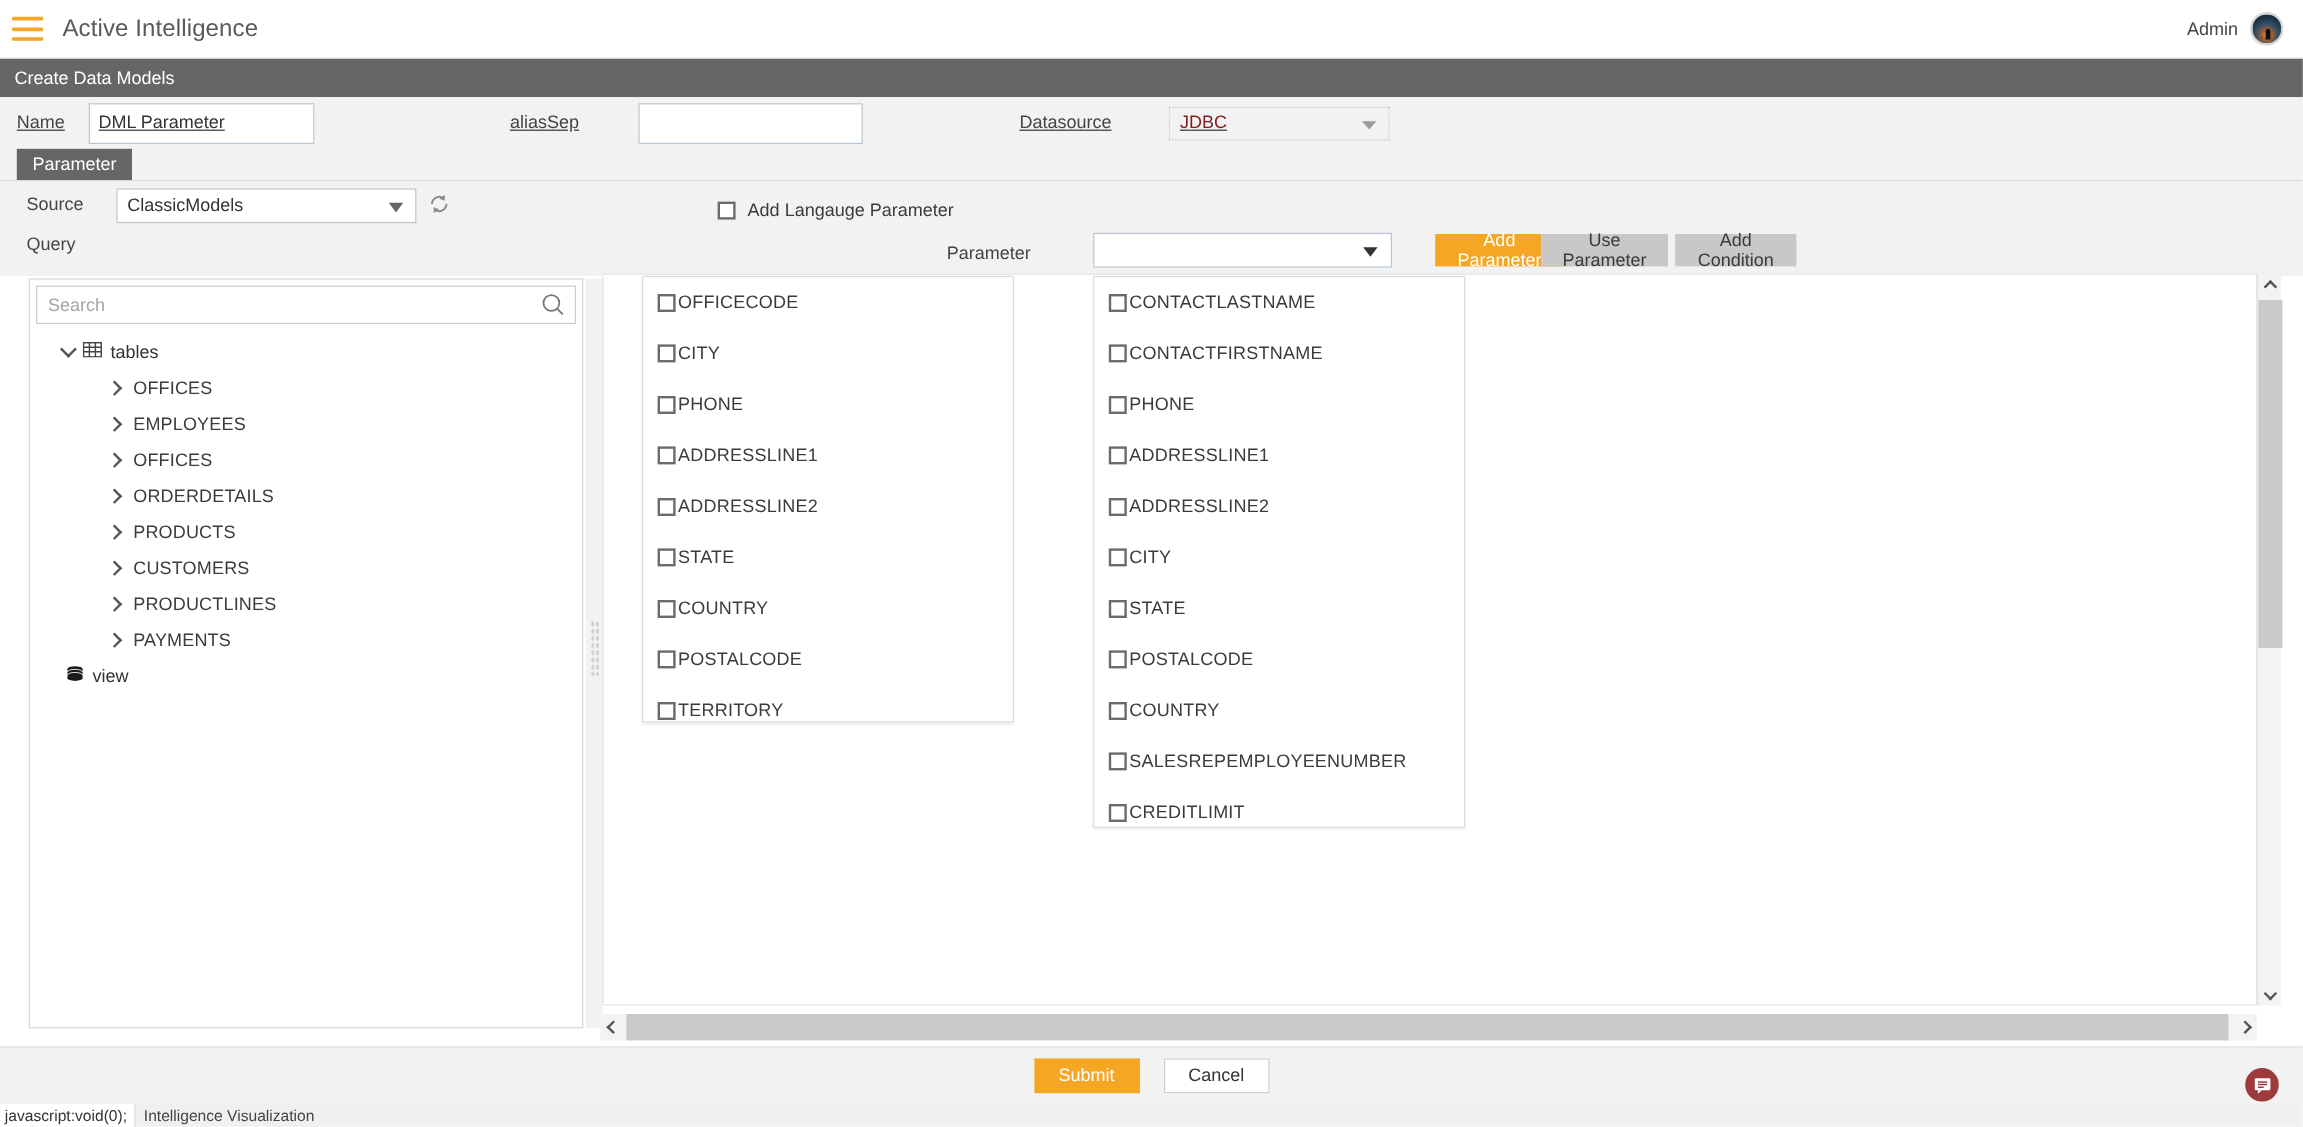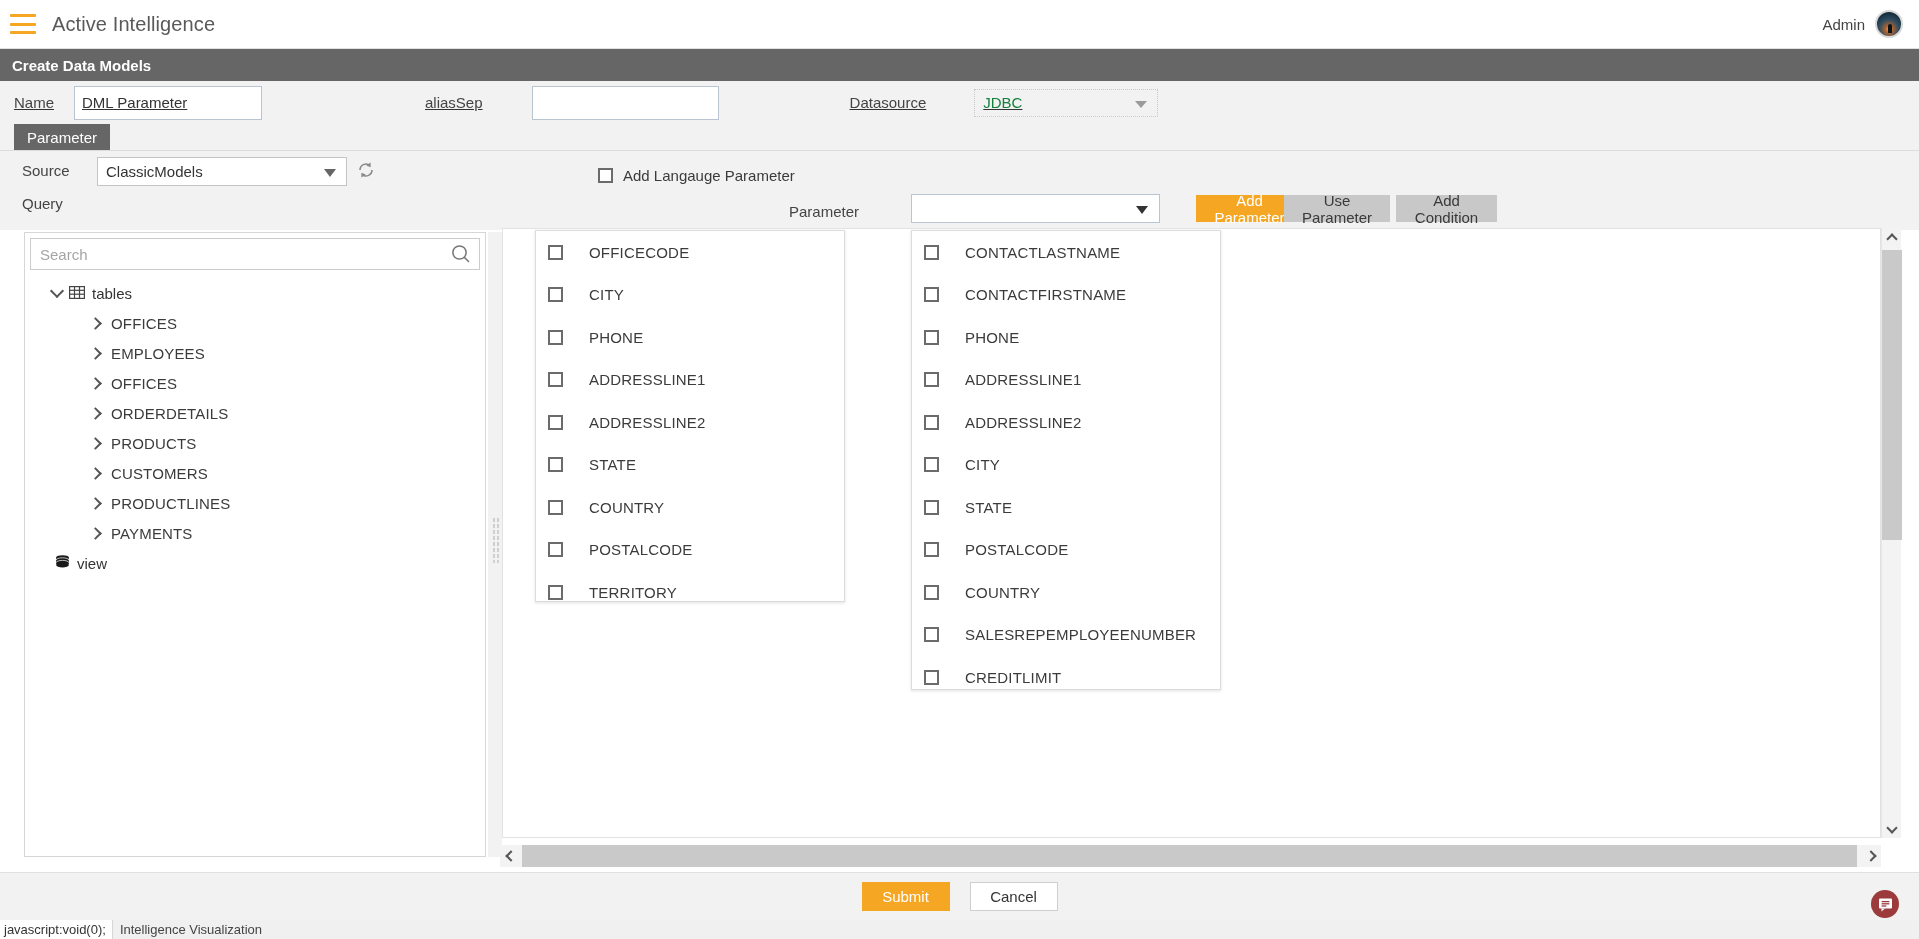--- a/index.html
+++ b/index.html
@@ -43,21 +43,20 @@
     content: ""; position: absolute; left: 11px; bottom: 3px;
     width: 4px; height: 9px; background: #0b1218; border-radius: 2px 2px 0 0;
   }
 
   
   #page-header {
     position: absolute; left: 0; top: 49px; width: 1919px; height: 32px;
     background: #666666; color: #ffffff;
     display: flex; align-items: center; padding-left: 12px;
     font-size: 15px;
-    font-weight: bold;
   }
 
   
   #form-row {
     position: absolute; left: 0; top: 81px; width: 1919px; height: 43px;
     background: #f2f2f2;
     display: flex; align-items: center; text-decoration: underline;
   }
   .fld-label { color: #444; font-size: 15px; }
   #lbl-name { margin-left: 14px; width: 60px; }
@@ -67,21 +66,21 @@
     padding: 16px 7px; outline: none;
   }
   #name-input { width: 188px; }
   #lbl-aliassep { margin-left: 163px; }
   #aliassep-input { width: 187px; margin-left: 49px; }
   #lbl-datasource { margin-left: 83px; padding-left: 48px; }
   #datasource-select {
     margin-left: 48px; width: 184px; height: 28px;
     border: 1px dotted #c9c9c9; background: #f2f2f2;
     display: flex; align-items: center; padding: 0 8px;
-    color: #15803d; font-size: 15px; position: relative;
+    color: #7f1d1d; font-size: 15px; position: relative;
   }
   #datasource-select .caret {
     position: absolute; right: 10px; top: 11px;
     width: 0; height: 0; border-left: 6px solid transparent; border-right: 6px solid transparent;
     border-top: 7px solid #9a9a9a;
   }
 
   
   #tabstrip {
     position: absolute; left: 0; top: 124px; width: 1919px; height: 26px;
@@ -199,21 +198,21 @@
     background: #ffffff; border: 1px solid #e2e2e2; overflow: hidden;
   }
   .fieldcard {
     position: absolute; background: #ffffff;
     border: 1px solid #dcdcdc;
     box-shadow: 0 1px 3px rgba(0,0,0,.12);
   }
   #card-offices { left: 32px; top: 1px; width: 310px; height: 372px; }
   #card-customers { left: 408px; top: 1px; width: 310px; height: 460px; }
   .field-row {
-    display: flex; align-items: center; gap: 26px;
+    display: flex; align-items: center; gap: 2px;
     height: 42.5px; padding-left: 12px; cursor: pointer;
   }
   .field-row .flabel { font-size: 15px; color: #3b3b3b; letter-spacing: .2px; }
 
   
   #vscroll {
     position: absolute; left: 1881px; top: 228px; width: 20px; height: 610px;
     background: #f3f3f3; border-left: 1px solid #e6e6e6;
   }
   #vscroll .arrow-up, #vscroll .arrow-dn {

